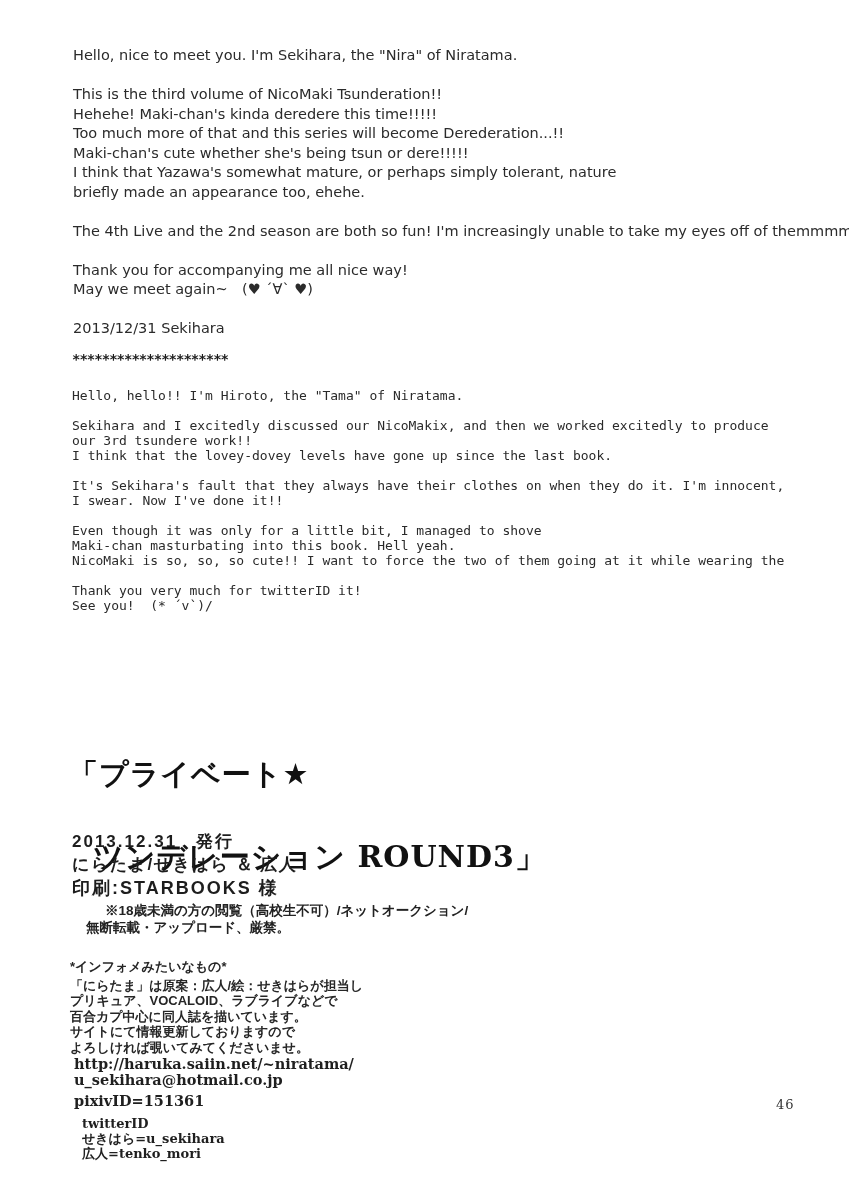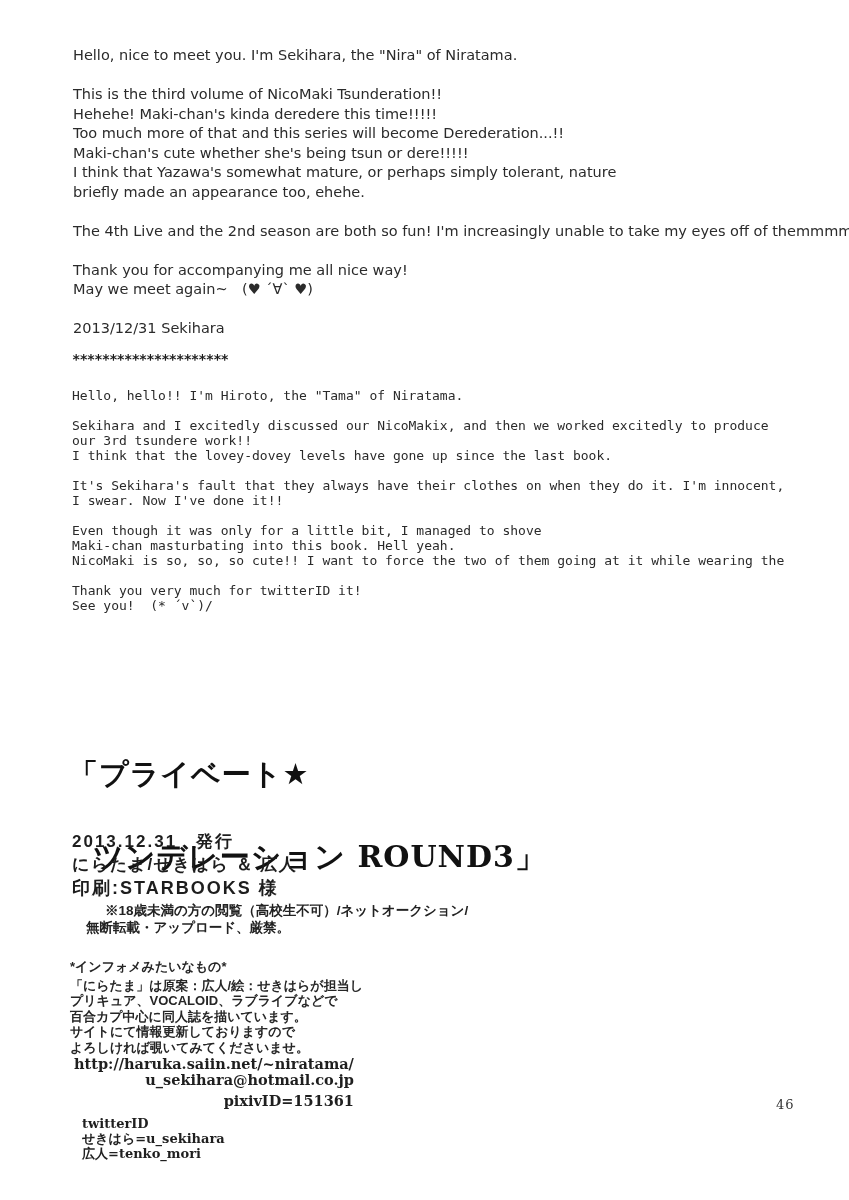--- a/index.html
+++ b/index.html
@@ -46,21 +46,21 @@
   .warn1{left:69px;top:902px;font-size:13.5px;font-weight:bold;color:#222;white-space:pre;margin-left:36px;}
   .warn2{left:86px;top:919px;font-size:13.5px;font-weight:bold;color:#222;white-space:pre;}
   .info{left:70px;top:959px;font-size:13px;font-weight:bold;line-height:15.5px;color:#262626;}
   .info .hdr{margin-bottom:3px;white-space:pre;}
   .info .line{min-height:15.5px;white-space:pre;}
   .contact{
     left:74px;top:1056px;
     font-family:"DejaVu Serif","Liberation Serif",serif;
     font-weight:bold;font-size:14.5px;line-height:16px;color:#1f1f1f;
   }
-  .contact .line{min-height:16px;white-space:pre;text-align:right;}
+  .contact .line{min-height:16px;white-space:pre;}
   .contact .pixiv{margin-top:5px;}
   .twitter{
     left:74px;top:1116px;
     font-family:"DejaVu Serif","Liberation Serif",serif;
     font-weight:bold;font-size:14px;line-height:15px;color:#1f1f1f;margin-left:8px;
   }
   .twitter .line{min-height:15px;white-space:pre;font-size:13px;}
   .pagenum{
     left:776px;top:1097px;
     font-family:"DejaVu Serif","Liberation Serif",serif;

